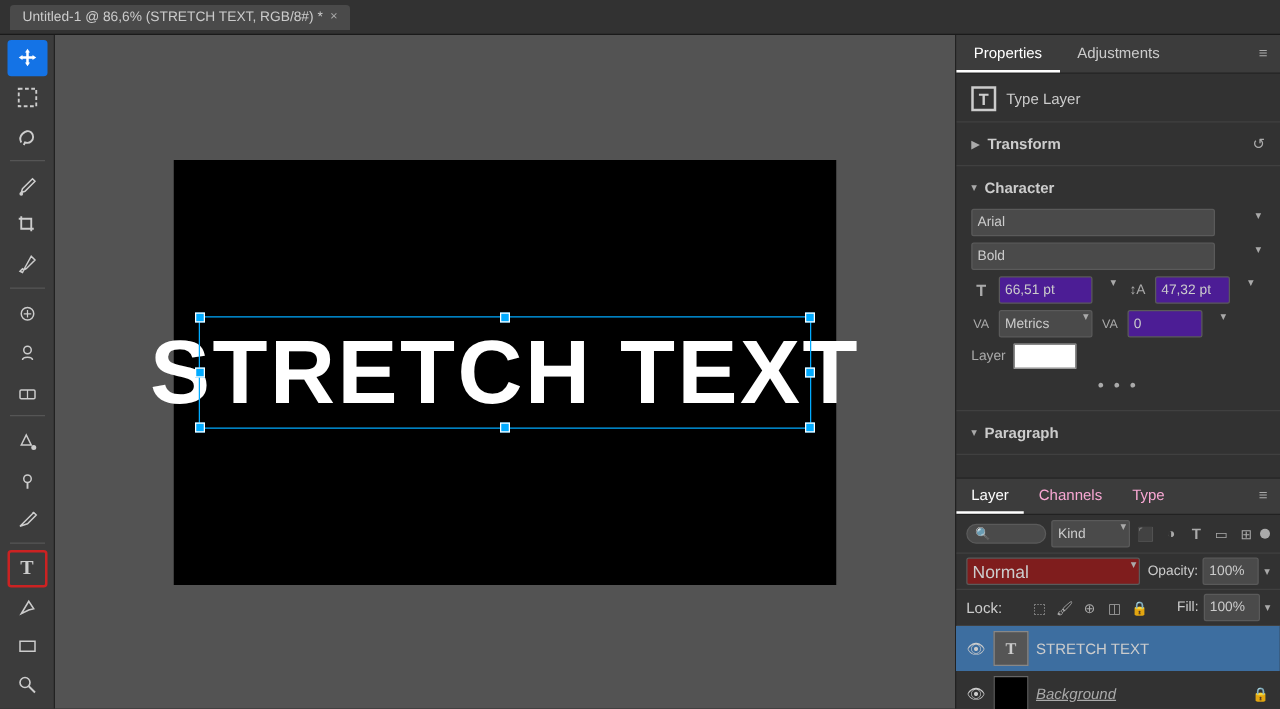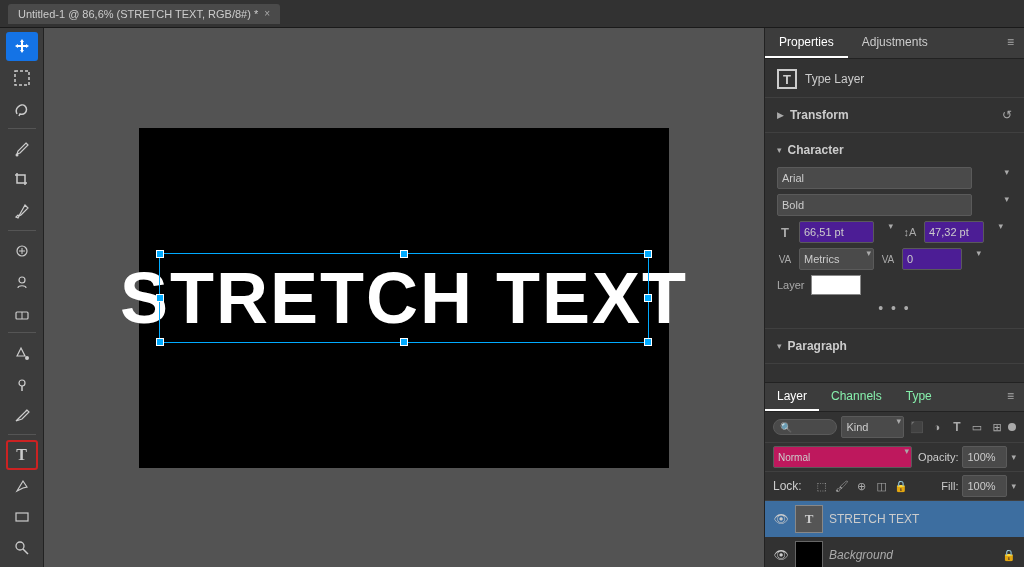--- a/index.html
+++ b/index.html
@@ -321,21 +321,21 @@
     .layers-tabs {
       display: flex;
       background: #3c3c3c;
       border-bottom: 1px solid #222;
       flex-shrink: 0;
     }
     .layers-tab {
       padding: 6px 12px;
       font-size: 12px;
       cursor: pointer;
-      color: #86efac;
+      color: #f9a8d4;
     }
     .layers-tab.active {
       color: #fff;
       border-bottom: 2px solid #fff;
     }
     .layers-options {
       margin-left: auto;
       padding: 6px 10px;
       color: #aaa;
       cursor: pointer;
@@ -404,24 +404,24 @@
     .layers-blend-row {
       display: flex;
       align-items: center;
       gap: 6px;
       padding: 3px 8px;
       border-bottom: 1px solid #404040;
       flex-shrink: 0;
     }
     .blend-select {
       flex: 1;
-      background: #be185d;
+      background: #7f1d1d;
       border: 1px solid #5a5a5a;
       color: #ccc;
-      font-size: 10px;
+      font-size: 14px;
       padding: 2px 4px;
       border-radius: 2px;
       height: 22px;
       appearance: none;
       -webkit-appearance: none;
     }
     .opacity-row {
       display: flex;
       align-items: center;
       gap: 4px;
@@ -434,21 +434,21 @@
       font-size: 11px;
       padding: 2px 4px;
       border-radius: 2px;
       height: 22px;
       width: 45px;
     }
 
     .layers-lock-row {
       display: flex;
       align-items: center;
-      gap: 12px;
+      gap: 22px;
       padding: 3px 8px;
       border-bottom: 1px solid #404040;
       flex-shrink: 0;
     }
     .lock-icons {
       display: flex;
       gap: 4px;
       align-items: center;
     }
     .lock-icon {
@@ -523,21 +523,21 @@
       color: #ccc;
     }
     .layer-thumb.bg-layer {
       background: #000;
     }
     .layer-name {
       font-size: 12px;
       color: #ccc;
       flex: 1;
     }
-    .layer-name.italic { font-style: italic; color: #aaa; }
+    .layer-name.italic { font-style: italic; color: #aaa; text-decoration: underline; }
     .layer-lock {
       color: #aaa;
       font-size: 11px;
     }
   </style>
 </head>
 <body>
 
 <div class="title-bar">
   <div class="title-bar-tab">

